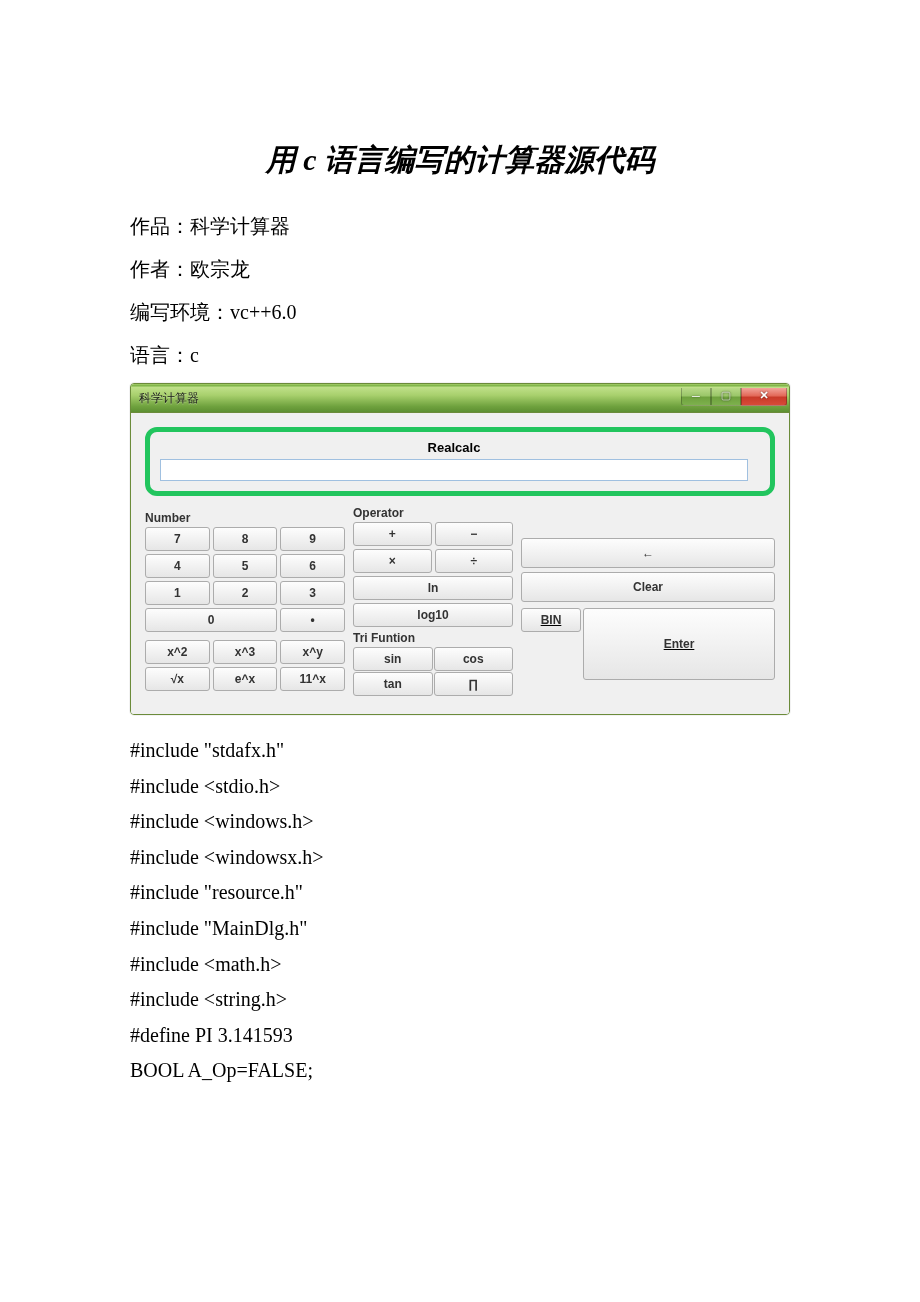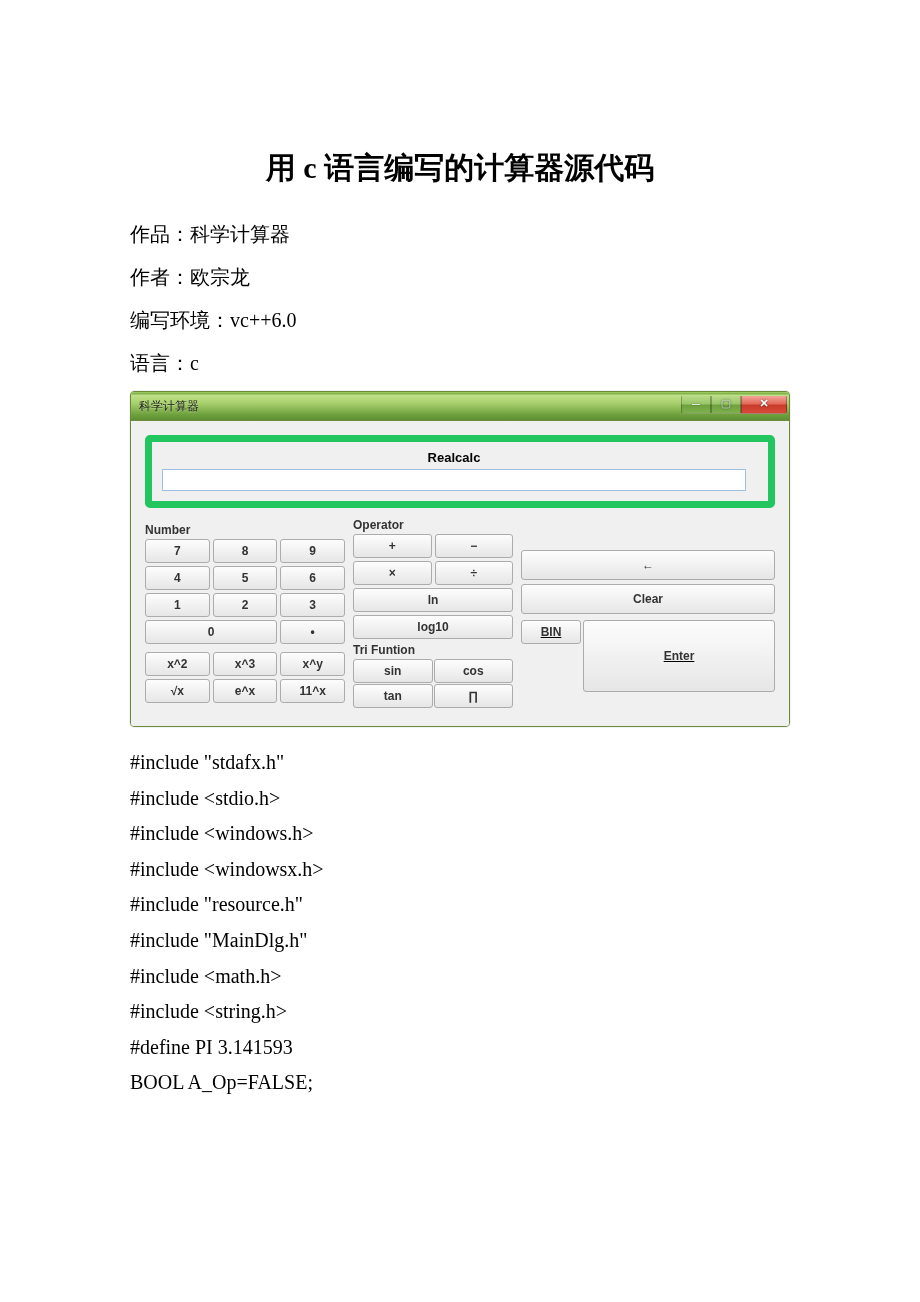--- a/index.html
+++ b/index.html
@@ -10,21 +10,22 @@
     width: 920px;
   }
   .page {
     padding: 140px 130px 40px 130px;
   }
   h1 {
     font-family: "SimSun", "宋体", serif;
     font-size: 30px;
     font-weight: bold;
     text-align: center;
-    margin: 8px 0 24px 0;
+    margin: 0 0 24px 0;
+    font-style: italic;
   }
   .meta-line {
     font-family: Liberation Serif, serif;
     font-size: 20px;
     line-height: 2.15;
     margin: 0;
   }
   .app-window {
     margin: 6px 0 18px 0;
     border: 1px solid #6b8b3a;
@@ -83,22 +84,22 @@
   .win-close span, .win-min span, .win-max span {
     display:inline-block;
     transform: translateY(-1px);
     font-weight: bold;
   }
   .client-area {
     background: #f0f0f0;
     padding: 14px 14px 18px 14px;
   }
   .groupbox {
-    border: 7px solid #22c55e;
-    border-radius: 5px;
+    border: 5px solid #22c55e;
+    border-radius: 12px;
     padding: 8px 22px 10px 10px;
     position: relative;
     margin-top: 6px;
     background: #f0f0f0;
   }
   .realcalc-label {
     text-align: center;
     font-weight: bold;
     font-size: 13px;
     padding-bottom: 4px;

